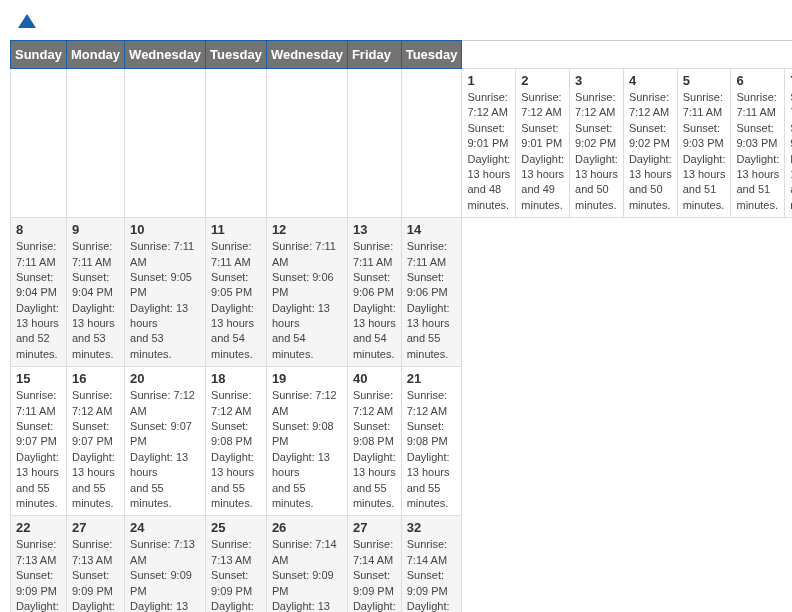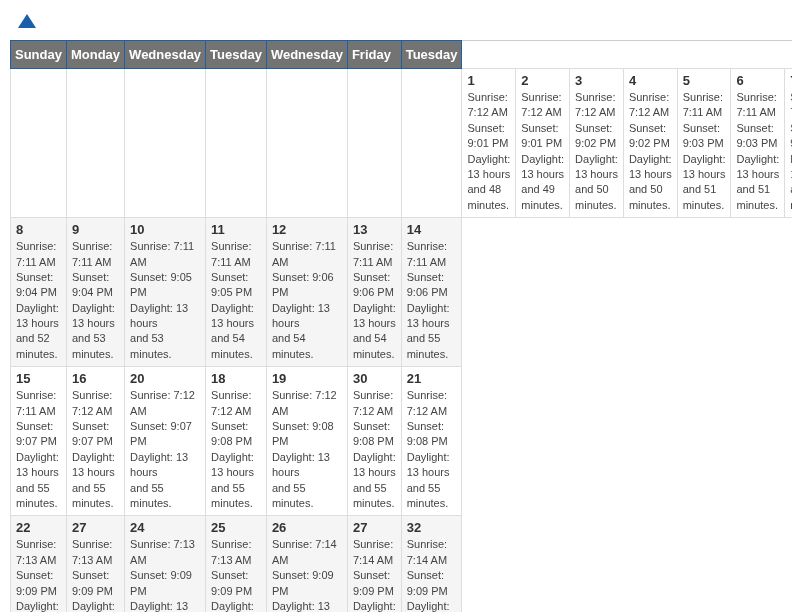--- a/index.html
+++ b/index.html
@@ -255,21 +255,21 @@
 and 55 minutes.</div>
         </td>
         <td>
           <span class="day-number">19</span>
           <div class="day-info" style="white-space: pre-line;">Sunrise: 7:12 AM
 Sunset: 9:08 PM
 Daylight: 13 hours
 and 55 minutes.</div>
         </td>
         <td>
-          <span class="day-number">30</span>
+          <span class="day-number">40</span>
           <div class="day-info" style="white-space: pre-line;">Sunrise: 7:12 AM
 Sunset: 9:08 PM
 Daylight: 13 hours
 and 55 minutes.</div>
         </td>
         <td>
           <span class="day-number">21</span>
           <div class="day-info" style="white-space: pre-line;">Sunrise: 7:12 AM
 Sunset: 9:08 PM
 Daylight: 13 hours

